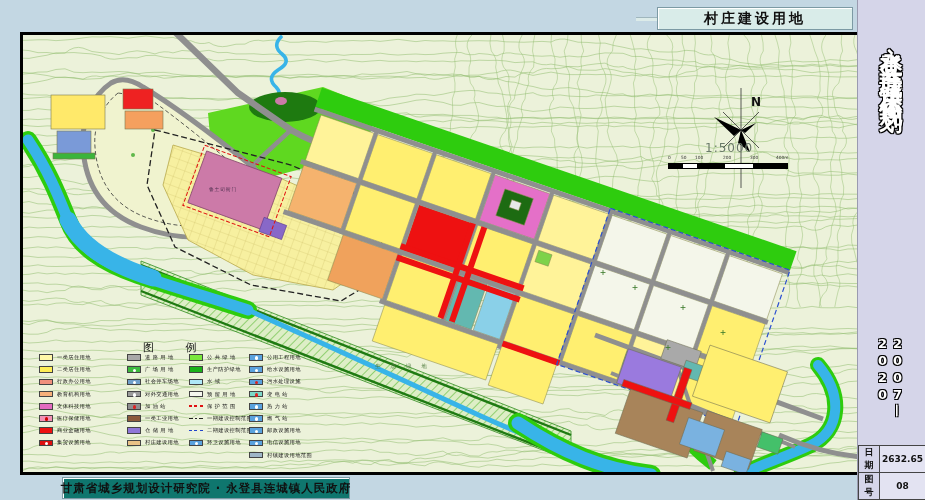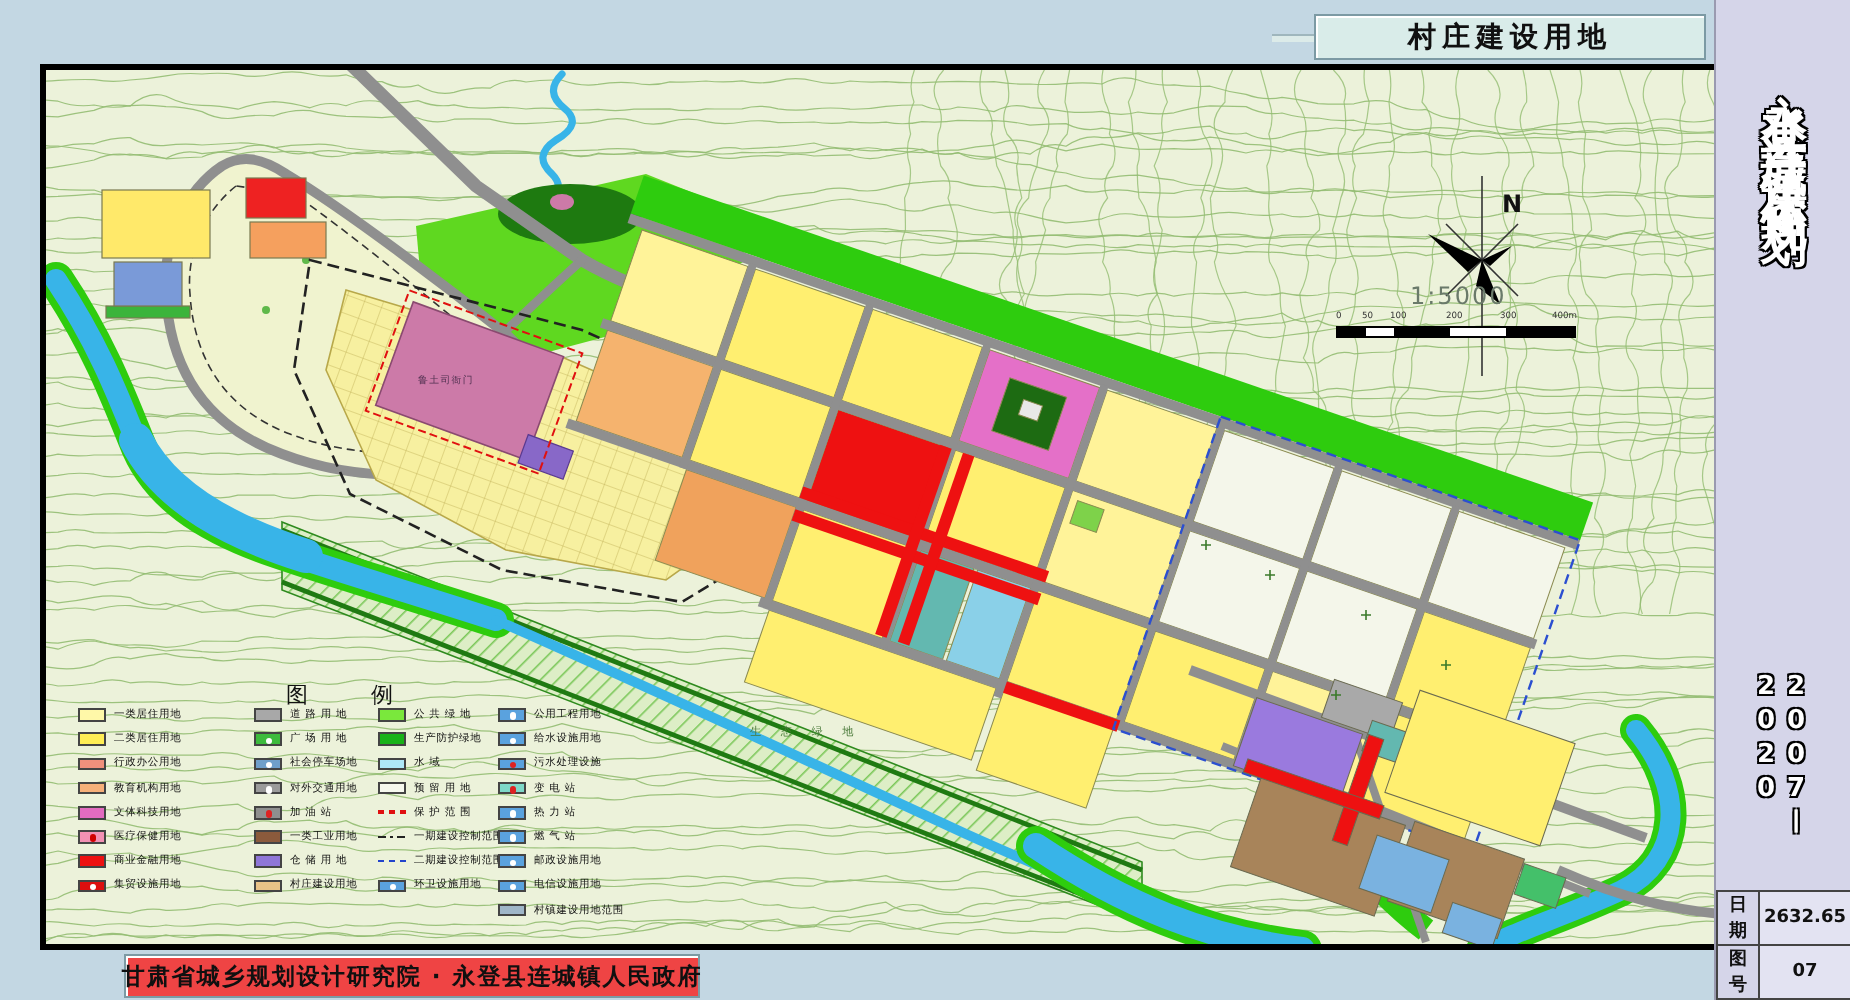--- a/index.html
+++ b/index.html
@@ -50,21 +50,21 @@
     letter-spacing:7px;text-shadow:-1px -1px 0 #000,1px -1px 0 #000,-1px 1px 0 #000,1px 1px 0 #000,0 1px 0 #000,0 -1px 0 #000,1px 0 0 #000,-1px 0 0 #000;}
   .v-years{position:absolute;left:50%;transform:translateX(-50%);top:336px;height:120px;
     writing-mode:vertical-rl;text-orientation:upright;font-size:13px;font-weight:bold;color:#fff;
     letter-spacing:2px;text-shadow:-1px -1px 0 #000,1px -1px 0 #000,-1px 1px 0 #000,1px 1px 0 #000;}
   .v-years .dash{text-orientation:sideways;}
   .side-table{position:absolute;left:0;bottom:0;width:68px;border-collapse:collapse;}
   .side-table td{border:1px solid #444;font-size:9px;font-weight:bold;color:#111;height:19px;padding:0 2px;text-align:center;background:#e3e3f2;}
   .side-table td.lbl{width:24px;background:#d5d5e9;}
 
   
-  .credit{position:absolute;left:62px;top:477px;width:286px;height:20px;background:#ef4444;border:1px solid #7c9aa4;
+  .credit{position:absolute;left:62px;top:477px;width:286px;height:20px;background:#0f766e;border:1px solid #7c9aa4;
     box-shadow:inset 1px 1px 0 #fff;display:flex;align-items:center;justify-content:center;
     font-size:11.5px;font-weight:bold;letter-spacing:1px;color:#101010;white-space:nowrap;}
 </style>
 </head>
 <body>
 
 <div class="canvas">
 
   <div class="title-connector"></div>
   <div class="titlebox right">
@@ -515,21 +515,21 @@
       <span>2007</span><span class="dash">—</span><span>2020</span>
     </div>
     <table class="side-table">
       <tbody>
           <tr>
         <td class="lbl">日期</td>
         <td>2632.65</td>
       </tr>
       <tr>
         <td class="lbl">图号</td>
-        <td>07</td>
+        <td>08</td>
       </tr>
     </tbody>
       </table>
   </div>
 
   <div class="credit">
     <span>甘肃省城乡规划设计研究院 · 永登县连城镇人民政府</span>
   </div>
 </div>
 

